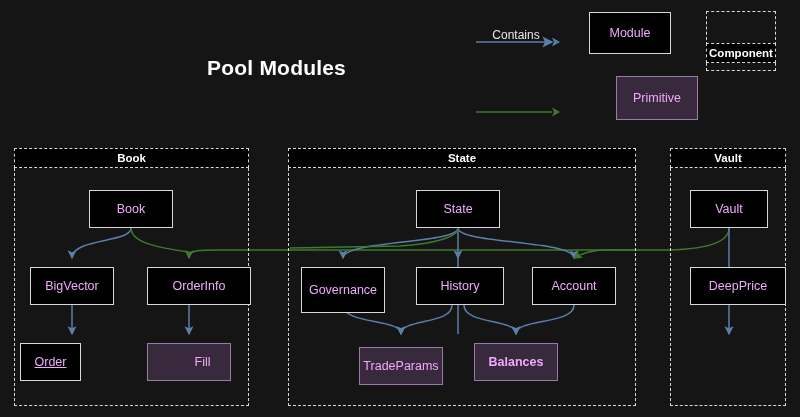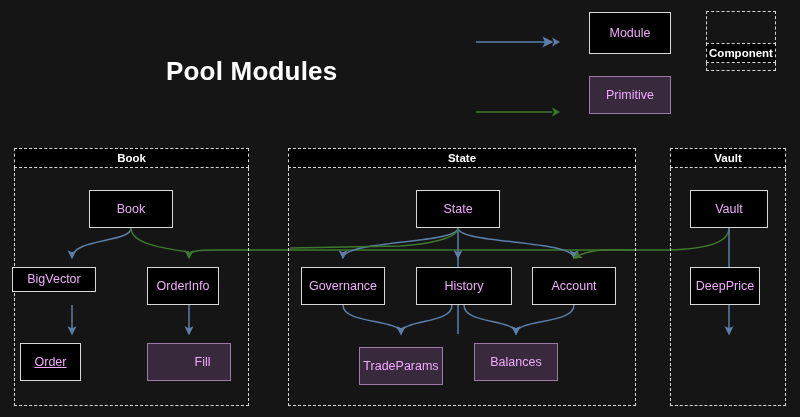--- a/index.html
+++ b/index.html
@@ -14,23 +14,23 @@
     background: #151515;
     font-family: "Liberation Sans", sans-serif;
     overflow: hidden;
   }
   
   #title {
     position: absolute;
     left: 166px;
     top: 56px;
     width: 180px;
-    text-align: left;
+    text-align: right;
     color: #ffffff;
-    font-size: 26px;
+    font-size: 21px;
     font-weight: bold;
     letter-spacing: 0.2px;
   }
   
   .legend-label {
     position: absolute;
     color: #e8e8e8;
     font-size: 12px;
     text-align: center;
     white-space: nowrap;
@@ -63,21 +63,21 @@
     background: #000000;
     border: 1.3px solid #d8d8d8;
   }
   .primitive {
     background: #38293d;
     border: 1.3px solid #9b7aa8;
   }
 
   
   #legend-module { left: 589px; top: 12px; width: 82px; height: 42px; }
-  #legend-primitive { left: 589px; top: 76px; width: 82px; height: 38px; }
+  #legend-primitive { left: 616px; top: 76px; width: 82px; height: 44px; }
 
   #legend-component {
     position: absolute;
     left: 706px;
     top: 11px;
     width: 70px;
     height: 60px;
     box-sizing: border-box;
     border: 1.6px dashed #d8d8d8;
   }
@@ -125,34 +125,34 @@
   #group-book-header { left: 14px; top: 148px; width: 235px; height: 20px; }
 
   #group-state { left: 288px; top: 148px; width: 348px; height: 258px; }
   #group-state-header { left: 288px; top: 148px; width: 348px; height: 20px; }
 
   #group-vault { left: 670px; top: 148px; width: 116px; height: 258px; }
   #group-vault-header { left: 670px; top: 148px; width: 116px; height: 20px; }
 
   
   #node-book      { left: 89px;  top: 190px; width: 84px; height: 38px; }
-  #node-bigvector { left: 12px;  top: 267px; width: 84px; height: 25px; }
-  #node-orderinfo { left: 147px; top: 267px; width: 72px; height: 38px; }
+  #node-bigvector { left: 30px;  top: 267px; width: 84px; height: 38px; }
+  #node-orderinfo { left: 147px; top: 267px; width: 104px; height: 38px; }
   #node-order     { left: 20px;  top: 343px; width: 61px; height: 38px; text-decoration: underline; }
   #node-fill      { left: 147px; top: 343px; width: 84px; height: 38px; padding-left: 27px; }
 
   #node-state      { left: 416px; top: 190px; width: 84px; height: 38px; }
-  #node-governance { left: 301px; top: 267px; width: 84px; height: 38px; }
-  #node-history    { left: 416px; top: 267px; width: 96px; height: 38px; }
+  #node-governance { left: 301px; top: 267px; width: 84px; height: 46px; }
+  #node-history    { left: 416px; top: 267px; width: 88px; height: 38px; }
   #node-account    { left: 532px; top: 267px; width: 84px; height: 38px; }
   #node-tradeparams{ left: 359px; top: 347px; width: 84px; height: 38px; }
-  #node-balances   { left: 474px; top: 343px; width: 84px; height: 38px; }
+  #node-balances   { left: 474px; top: 343px; width: 84px; height: 38px; font-weight: bold; }
 
   #node-vault     { left: 690px; top: 190px; width: 78px; height: 38px; }
-  #node-deepprice { left: 690px; top: 267px; width: 70px; height: 38px; }
+  #node-deepprice { left: 690px; top: 267px; width: 96px; height: 38px; }
 
   
   #edges {
     position: absolute;
     left: 0; top: 0;
     width: 800px; height: 417px;
     pointer-events: none;
   }
 </style>
 </head>
@@ -201,20 +201,21 @@
 
     <path d="M464,305 C464,325 516,318 516,334" fill="none" stroke="#5b7fa8" stroke-width="1.5" marker-end="url(#arrow-blue)"></path>
 
     <path d="M574,305 C574,325 516,318 516,334" fill="none" stroke="#5b7fa8" stroke-width="1.5" marker-end="url(#arrow-blue)"></path>
 
     <path d="M729,228 L729,334" fill="none" stroke="#5b7fa8" stroke-width="1.5" marker-end="url(#arrow-blue)"></path>
   </svg>
 
   <div id="title">Pool Modules</div>
 
+  <div class="legend-label" id="legend-contains-label">Contains</div>
   <svg class="legend-arrow-wrap" id="legend-contains-arrow" viewBox="0 0 85 12">
     <path d="M0,6 L76,6" fill="none" stroke="#5b7fa8" stroke-width="1.6" marker-end="url(#arrow-blue-lg)"></path>
     <path d="M76,1.5 L84,6 L76,10.5 L78,6 Z" fill="#5b7fa8"></path>
   </svg>
 
   <svg class="legend-arrow-wrap" id="legend-processes-arrow" viewBox="0 0 85 12">
     <path d="M0,6 L76,6" fill="none" stroke="#3d7a2e" stroke-width="1.6"></path>
     <path d="M76,1.5 L84,6 L76,10.5 L78,6 Z" fill="#3d7a2e"></path>
   </svg>
 

